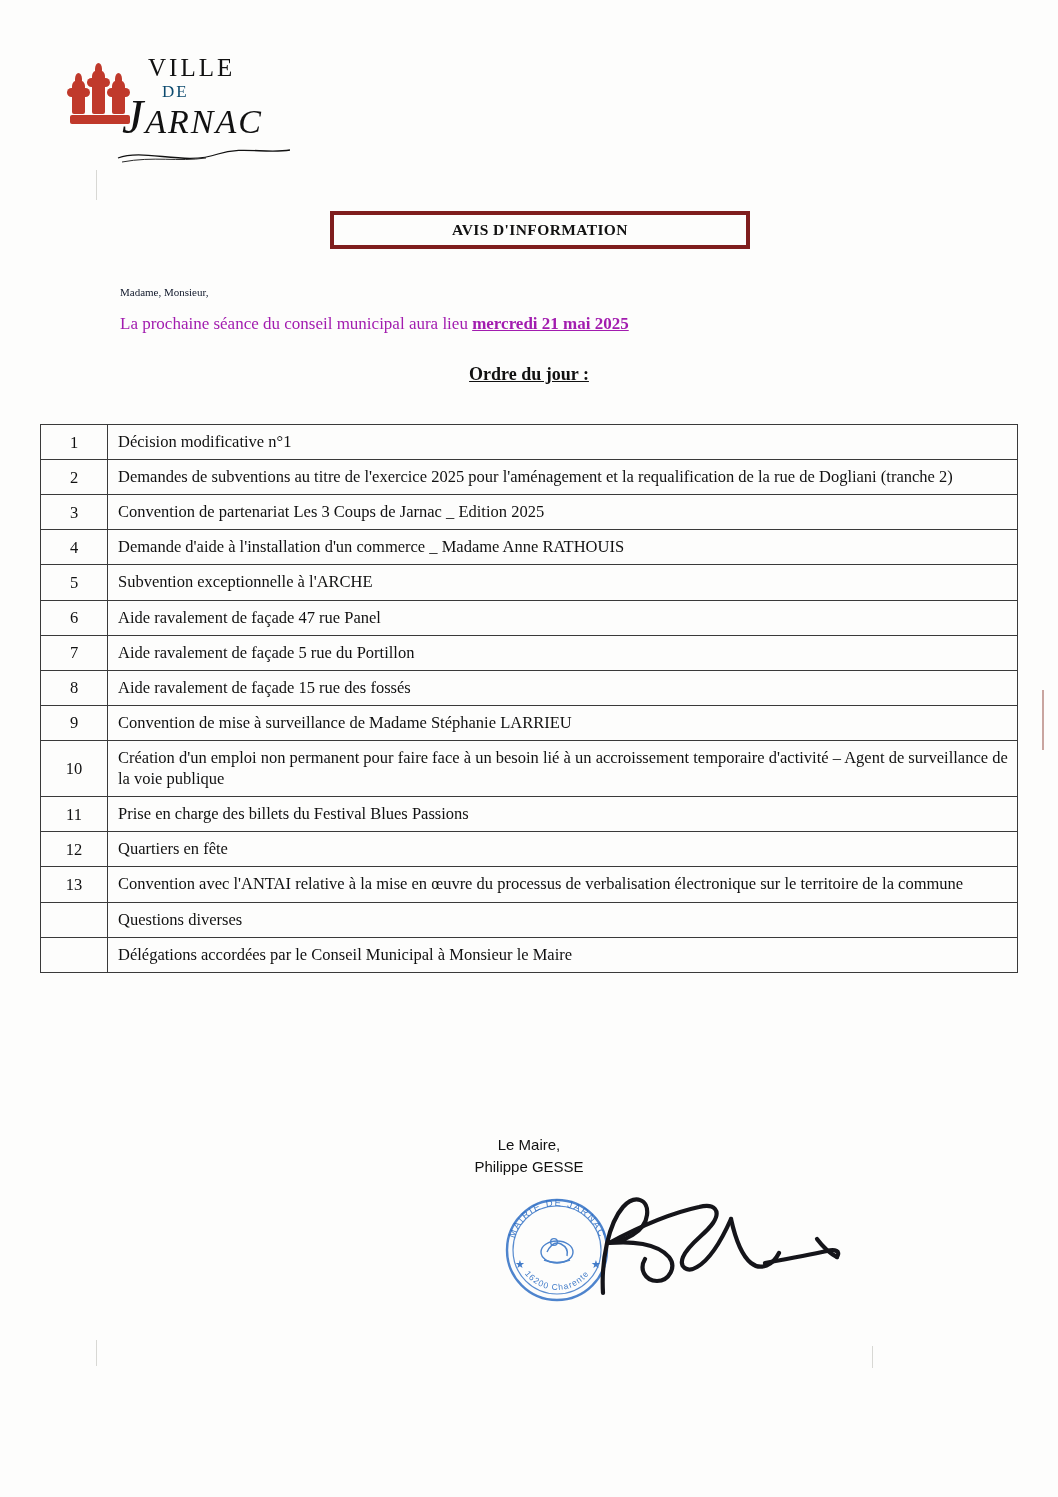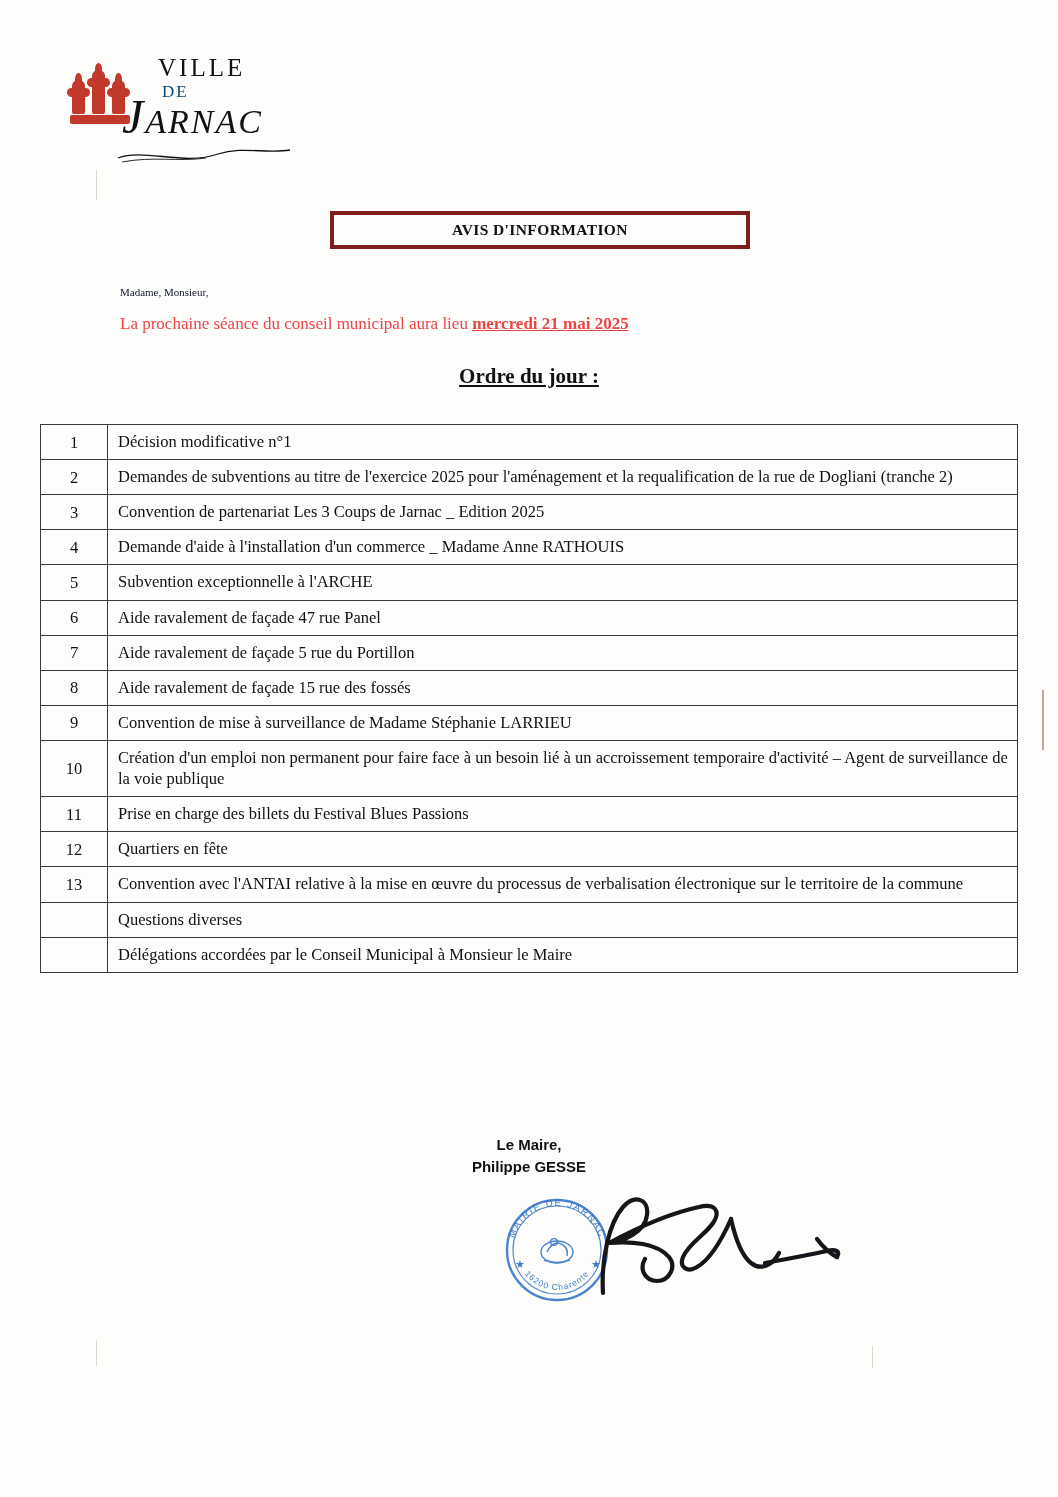--- a/index.html
+++ b/index.html
@@ -79,21 +79,20 @@
   }
 
   .ville-word {
     position: absolute;
     left: 86px;
     top: 6px;
     font-family: "Liberation Serif", serif;
     font-size: 25px;
     letter-spacing: 3px;
     color: #111;
-    margin-left: 10px;
   }
   .de-word {
     position: absolute;
     left: 100px;
     top: 34px;
     font-family: "Liberation Serif", serif;
     font-size: 17px;
     letter-spacing: 2px;
     color: #0c4a6e;
   }
@@ -147,34 +146,34 @@
     left: 120px;
     font-size: 11px;
     color: #0f172a;
     margin-top: 24px;
   }
   .intro {
     position: absolute;
     top: 314px;
     left: 120px;
     font-size: 17px;
-    color: #ef4444;
+    color: #a21caf;
     white-space: nowrap;
   }
   .intro b {
     font-weight: bold;
     text-decoration: underline;
   }
   .agenda-title {
     position: absolute;
     top: 364px;
     left: 0;
     width: 1058px;
     text-align: center;
-    font-size: 21px;
+    font-size: 18px;
     font-weight: bold;
     text-decoration: underline;
     color: #111;
   }
 
   
   table.agenda {
     position: absolute;
     top: 424px;
     left: 40px;
@@ -199,21 +198,21 @@
   
   .sign-block {
     position: absolute;
     top: 1134px;
     left: 0;
     width: 1058px;
     text-align: center;
   }
   .sign-block .line {
     font-family: "Liberation Sans", sans-serif;
-    font-weight: bold;
+    font-weight: normal;
     font-size: 15px;
     color: #111;
     line-height: 1.45;
   }
 
   .stamp {
     position: absolute;
     top: 1190px;
     left: 497px;
     width: 120px;

